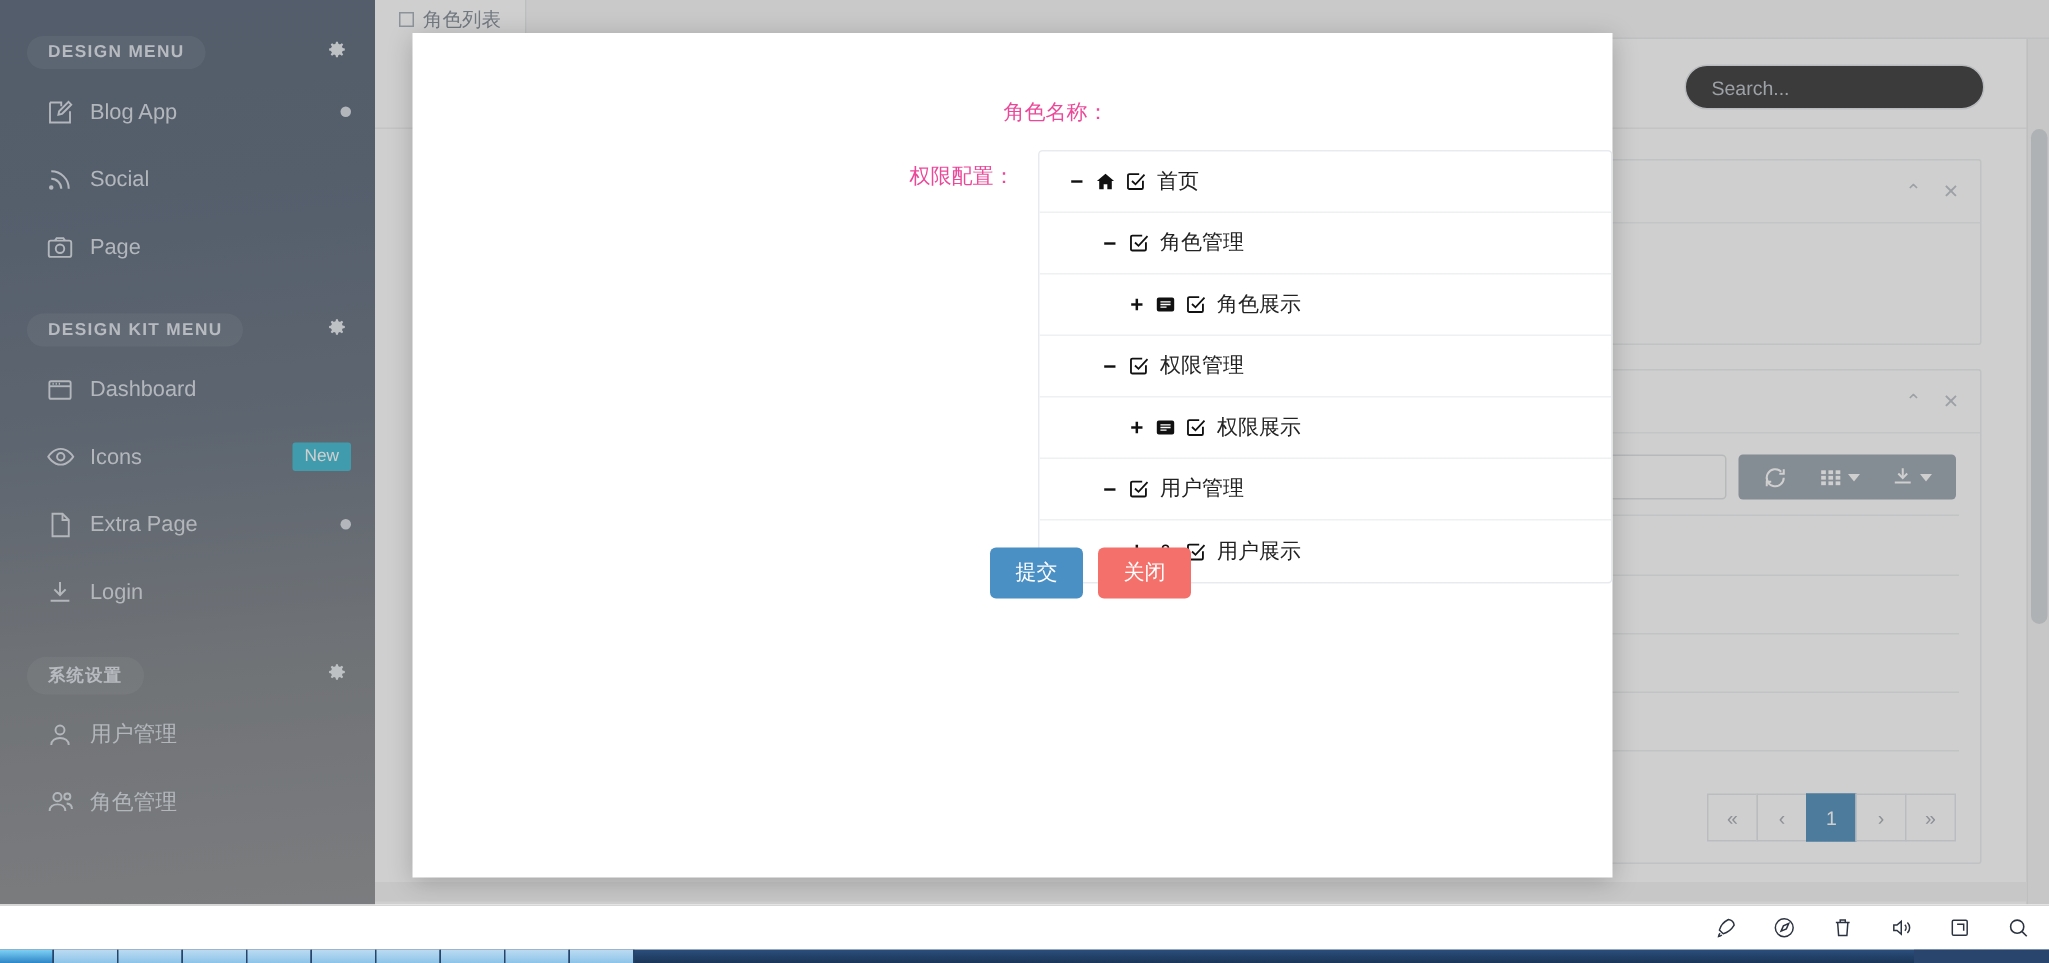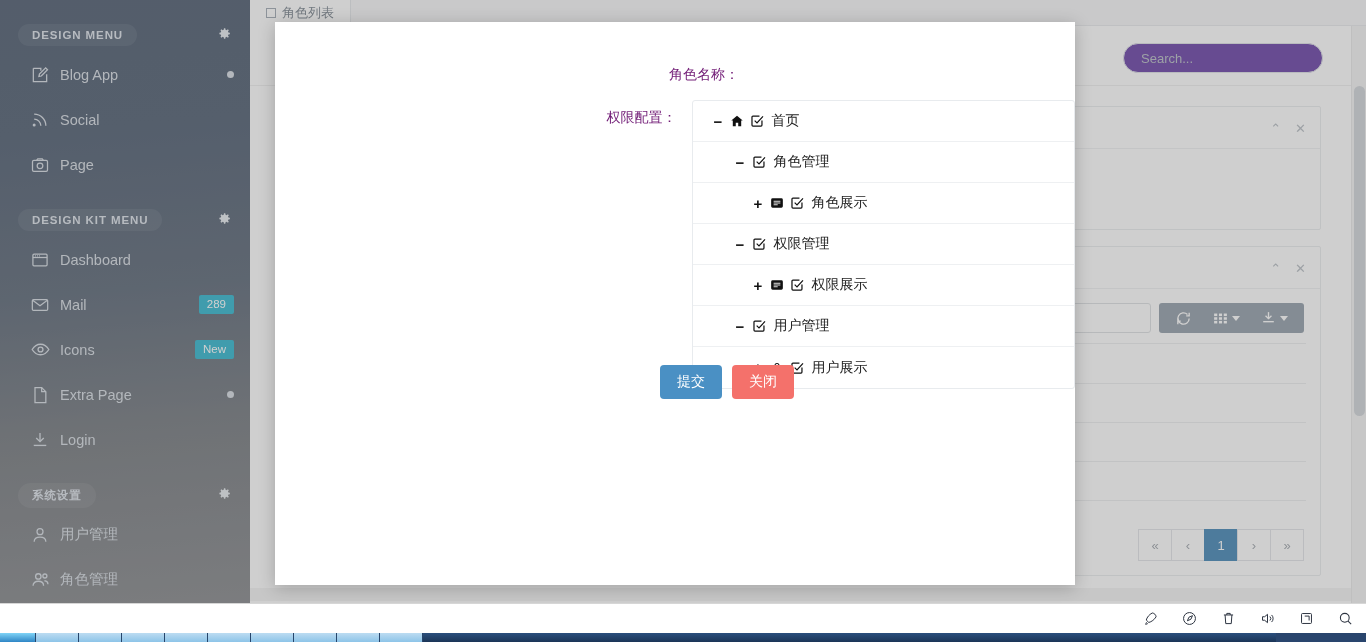--- a/index.html
+++ b/index.html
@@ -135,21 +135,21 @@
   .search-box {
     position: absolute;
     right: 43px; top: 17px;
     width: 200px; height: 30px;
     border: 1px solid #d9dde2;
     border-radius: 16px;
     color: #aab1b9;
     font-size: 13px;
     display: flex; align-items: center;
     padding-left: 17px;
-    background: #4c1d95;
+    background: #000000;
   }
   .panel {
     position: absolute;
     background: #ffffff;
     border: 1px solid #e6e8ea;
     border-radius: 2px;
   }
   .panel-a { left: 30px; top: 106px; width: 1041px; height: 124px; }
   .panel-b { left: 30px; top: 246px; width: 1041px; height: 330px; }
   .panel-head {
@@ -286,21 +286,21 @@
   .form-row {
     display: flex;
     align-items: flex-start;
     margin-bottom: 10px;
   }
   .form-label {
     width: 480px;
     text-align: right;
     padding-right: 16px;
     font-size: 14px;
-    color: #701a75;
+    color: #ec4899;
     line-height: 32px;
   }
   .form-label.tree-label { line-height: 34px; }
   .name-input {
     width: 442px; height: 32px;
     border: 1px solid #dfe3e7;
     border-radius: 4px;
     font-size: 14px;
     color: #333;
     padding: 0 13px;
@@ -484,30 +484,20 @@
         </div>
         <div class="menu-item">
           <span class="mi-ico">
             <svg width="20" height="20" viewBox="0 0 24 24" fill="none" stroke="#cfd6de" stroke-width="1.5">
                 <rect x="3.5" y="5" width="17" height="14" rx="1.3"></rect>
                 <path d="M3.5 9h17"></path>
                 <path d="M6 7h1M8.5 7h1M11 7h1"></path>
               </svg>
           </span>
           <span class="mi-label">Dashboard</span>
-        </div>
-        <div class="menu-item">
-          <span class="mi-ico">
-            <svg width="20" height="20" viewBox="0 0 24 24" fill="none" stroke="#cfd6de" stroke-width="1.5">
-                <rect x="2.8" y="5.5" width="18.4" height="13" rx="1.4"></rect>
-                <path d="M3.2 6.4L12 13l8.8-6.6"></path>
-              </svg>
-          </span>
-          <span class="mi-label">Mail</span>
-          <span class="badge">289</span>
         </div>
         <div class="menu-item">
           <span class="mi-ico">
             <svg width="21" height="21" viewBox="0 0 24 24" fill="none" stroke="#cfd6de" stroke-width="1.5">
                 <path d="M2.5 12s3.6-6 9.5-6 9.5 6 9.5 6-3.6 6-9.5 6-9.5-6-9.5-6z"></path>
                 <circle cx="12" cy="12" r="2.8"></circle>
               </svg>
           </span>
           <span class="mi-label">Icons</span>
           <span class="badge">New</span>

